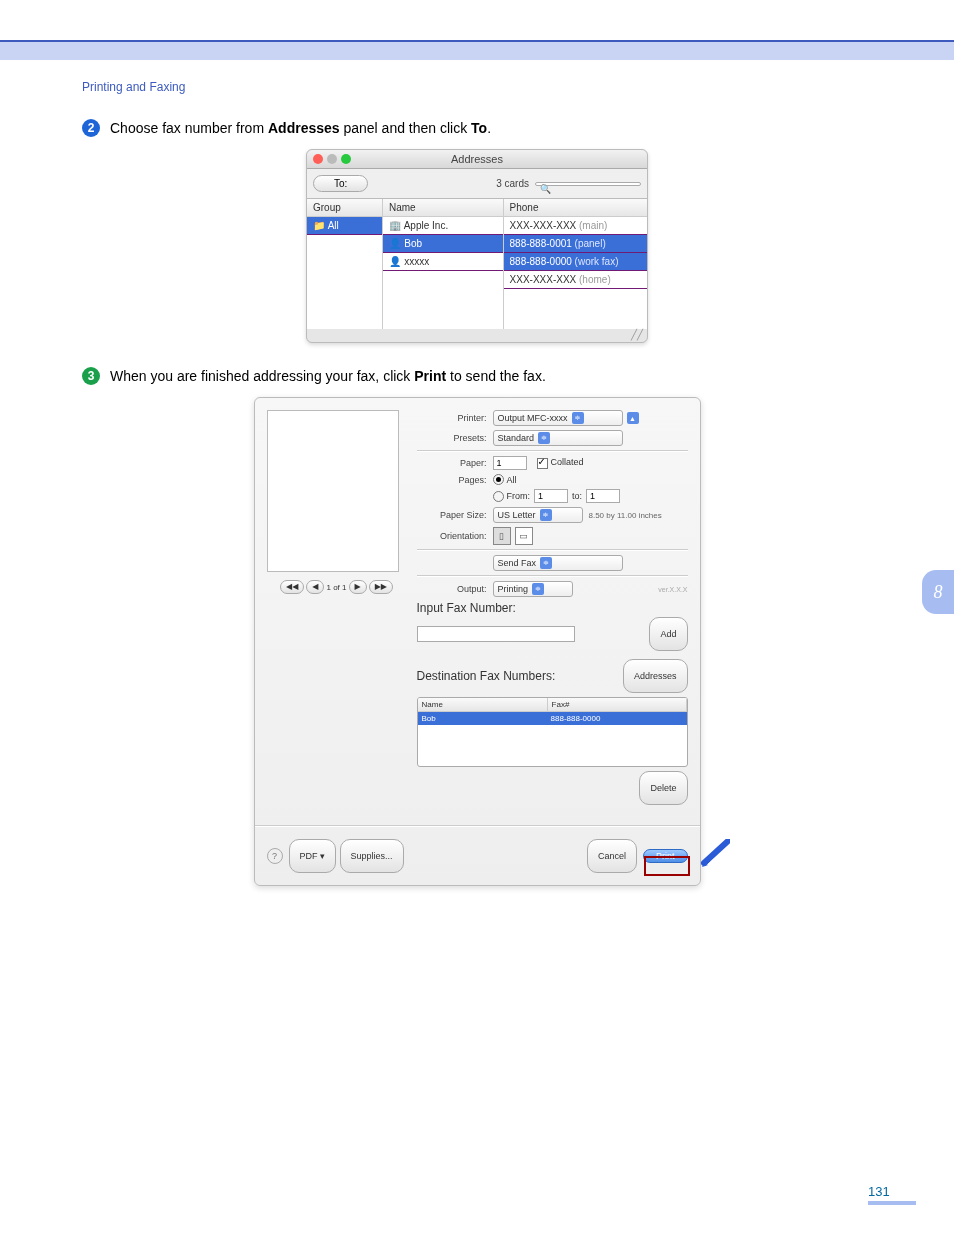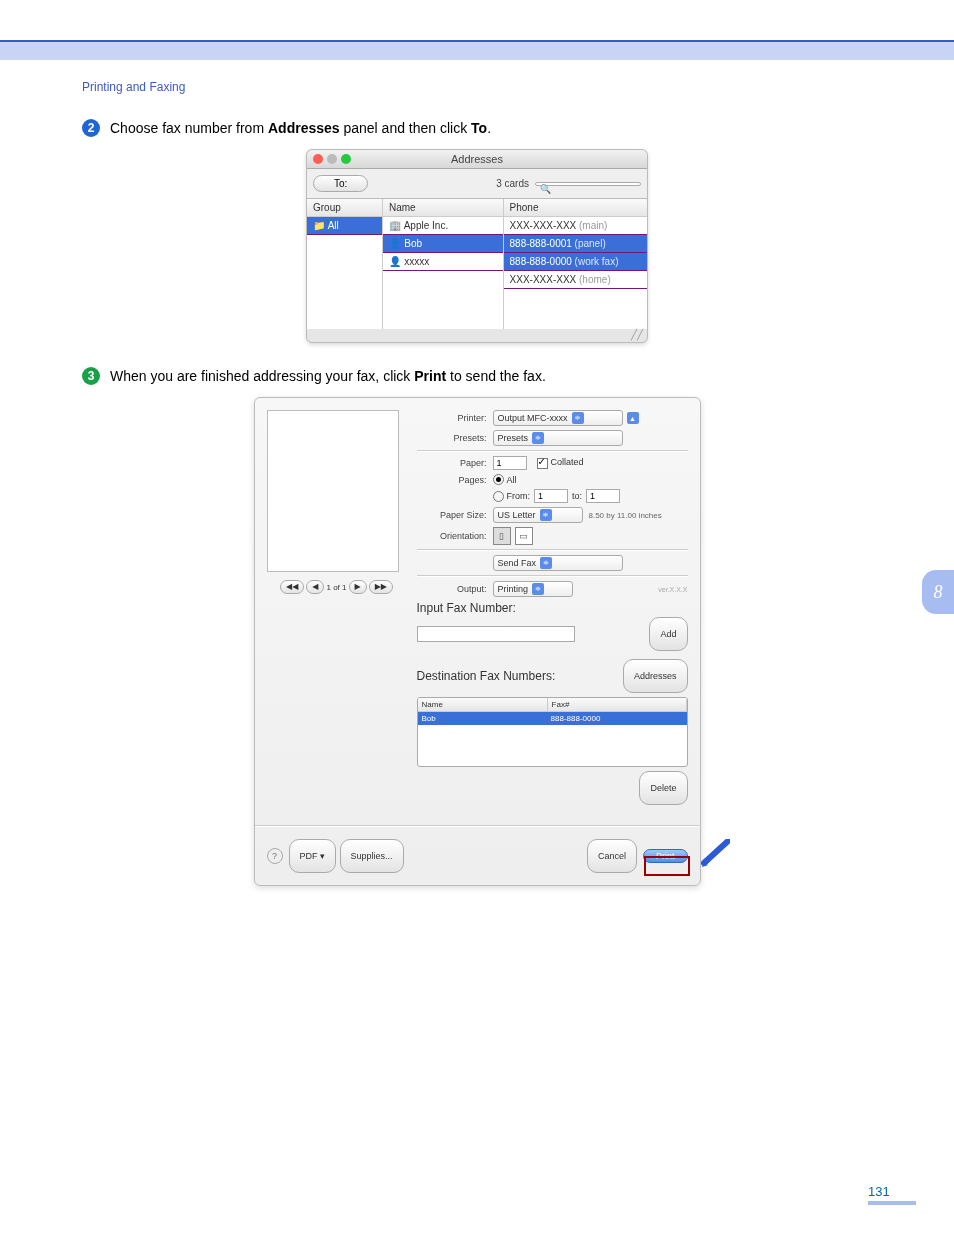--- a/index.html
+++ b/index.html
@@ -149,21 +149,21 @@
           <div class="flabel">Printer:</div>
           <div class="sel-box" style="width:120px">
               <span>Output MFC-xxxx</span>
               <span class="sel-arrow">≑</span>
             </div>
           <div class="sel-arrow" style="margin-left:4px">▲</div>
         </div>
         <div class="frow">
           <div class="flabel">Presets:</div>
           <div class="sel-box" style="width:120px">
-              <span>Presets</span>
+              <span>Standard</span>
               <span class="sel-arrow">≑</span>
             </div>
         </div>
         <div class="hr"></div>
         <div class="frow">
           <div class="flabel">Paper:</div>
           <input class="inp" value="1" style="">
           <span style="margin-left:10px"><span class="check on"></span><span>Collated</span></span>
         </div>
         <div class="frow">

